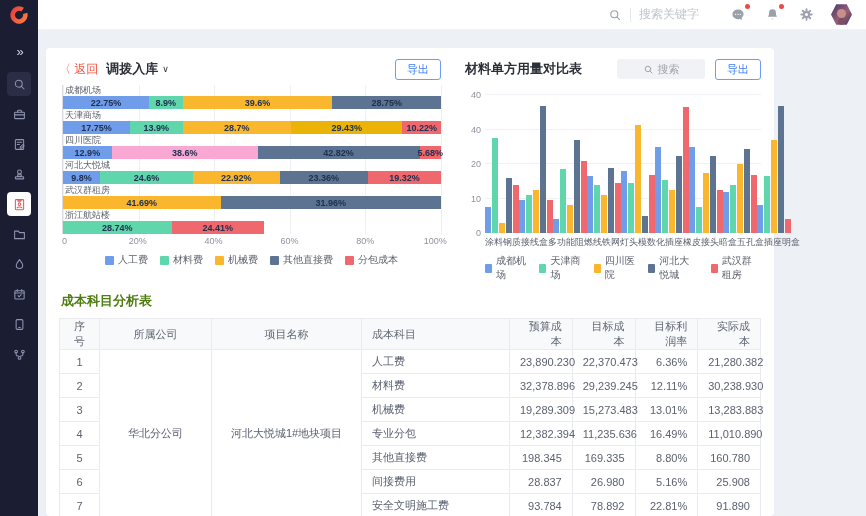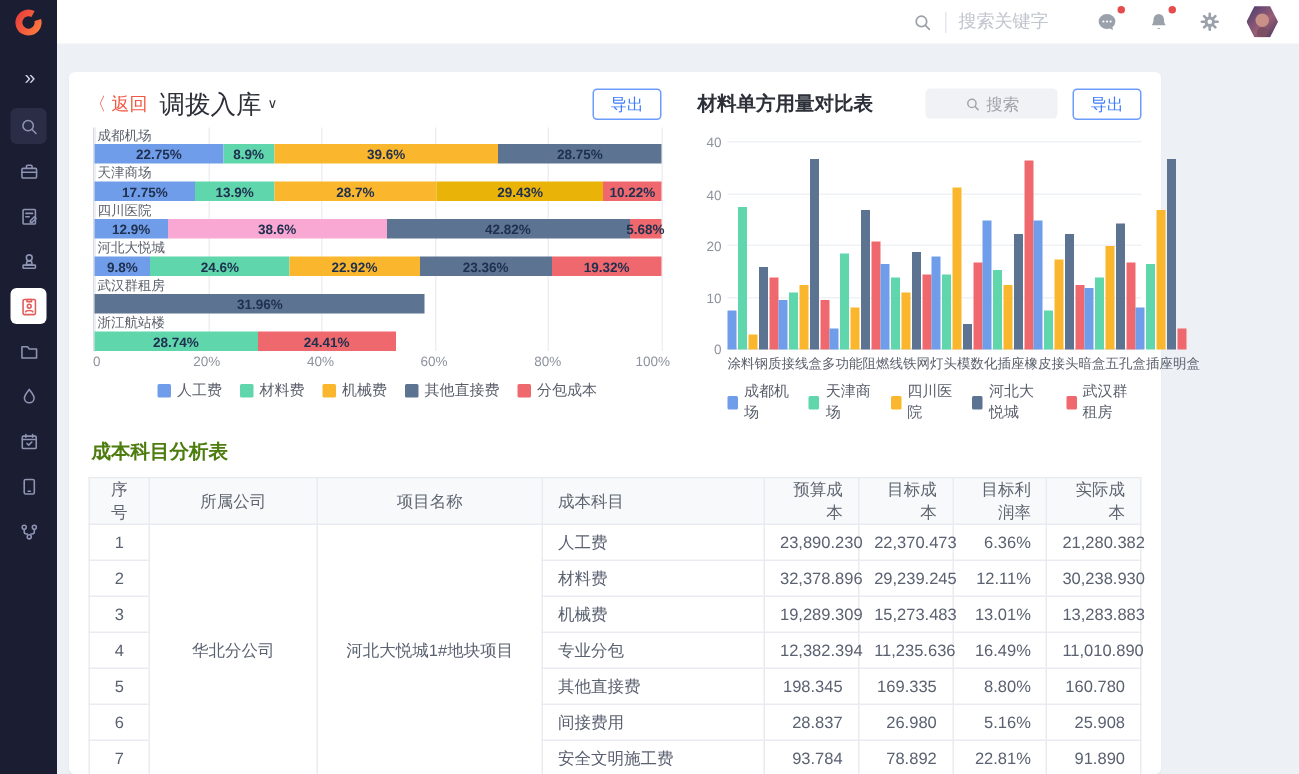--- a/index.html
+++ b/index.html
@@ -35,21 +35,21 @@
   
   .main { position:absolute; left:38px; top:41px; width:744px; height:485px; background:#edf0f5; padding:7px 8px 10px; }
   .panel { background:#fff; border-radius:4px; width:100%; height:100%; padding:9px 13px 8px; box-shadow:0 1px 2px rgba(30,40,80,.04); }
 
   .charts-row { display:flex; gap:24px; }
   .col-left { width:382px; flex:none; }
   .col-right { flex:1; min-width:0; }
 
   .toolbar { display:flex; align-items:center; height:24px; margin-bottom:4px; }
   .back { color:#f25643; font-size:12px; cursor:pointer; }
-  .crumb-title { font-size:17px; font-weight:normal; color:#2d3039; margin-left:8px; }
+  .crumb-title { font-size:13px; font-weight:bold; color:#2d3039; margin-left:8px; }
   .caret { font-size:9px; color:#2d3039; margin-left:4px; cursor:pointer; }
   .export-btn { margin-left:auto; width:46px; height:21px; border:1px solid #6c9bff; border-radius:3px;
     background:#fff; color:#3b7bff; font-size:11px; display:flex; align-items:center; justify-content:center; cursor:pointer; }
   .panel-title { font-size:13px; font-weight:bold; color:#2d3039; }
   .mini-search { margin-left:auto; margin-right:10px; width:88px; height:20px; background:#f0f2f5; border-radius:3px;
     display:flex; align-items:center; justify-content:center; gap:4px; cursor:text; }
   .mini-search span { font-size:11px; color:#a0a4ab; }
 
   
   .stacked { position:relative; padding-left:3px; }
@@ -268,20 +268,21 @@
               <div class="s-row-label">河北大悦城</div>
               <div class="s-bar">
                 <div class="s-seg" style="width: 9.8%; background: rgb(111, 157, 233);">9.8%</div>
                 <div class="s-seg" style="width: 24.6%; background: rgb(95, 214, 172);">24.6%</div>
                 <div class="s-seg" style="width: 22.92%; background: rgb(250, 183, 45);">22.92%</div>
                 <div class="s-seg" style="width: 23.36%; background: rgb(92, 115, 146);">23.36%</div>
                 <div class="s-seg" style="width: 19.32%; background: rgb(239, 104, 109);">19.32%</div>
               </div>
               <div class="s-row-label">武汉群租房</div>
               <div class="s-bar">
+                <div class="s-seg" style="width: 41.69%; background: rgb(250, 183, 45);">41.69%</div>
                 <div class="s-seg" style="width: 58.31%; background: rgb(92, 115, 146);">31.96%</div>
               </div>
               <div class="s-row-label">浙江航站楼</div>
               <div class="s-bar">
                 <div class="s-seg" style="width: 28.74%; background: rgb(95, 214, 172);">28.74%</div>
                 <div class="s-seg" style="width: 24.41%; background: rgb(239, 104, 109);">24.41%</div>
               </div>
             </div>
           <div class="s-axis" id="stacked-axis">
               <span style="left: 0%;">0</span>

